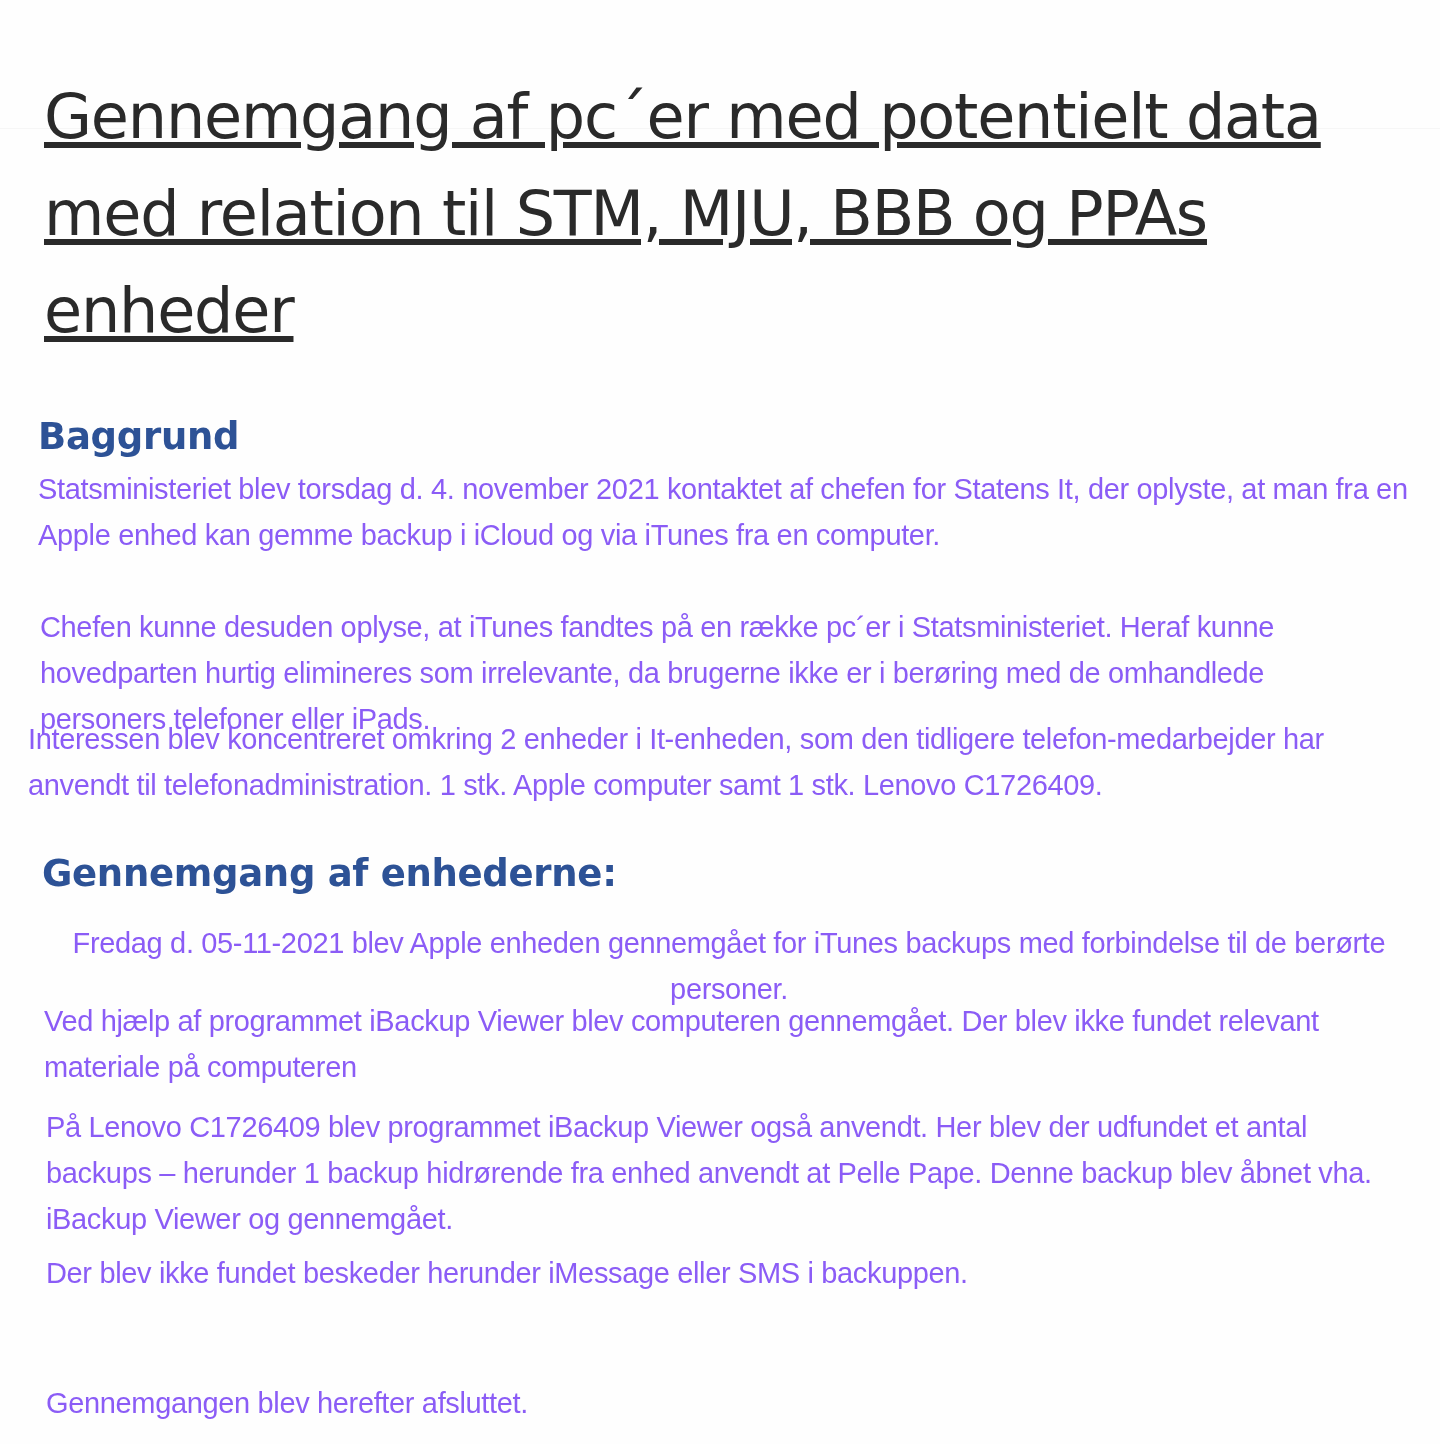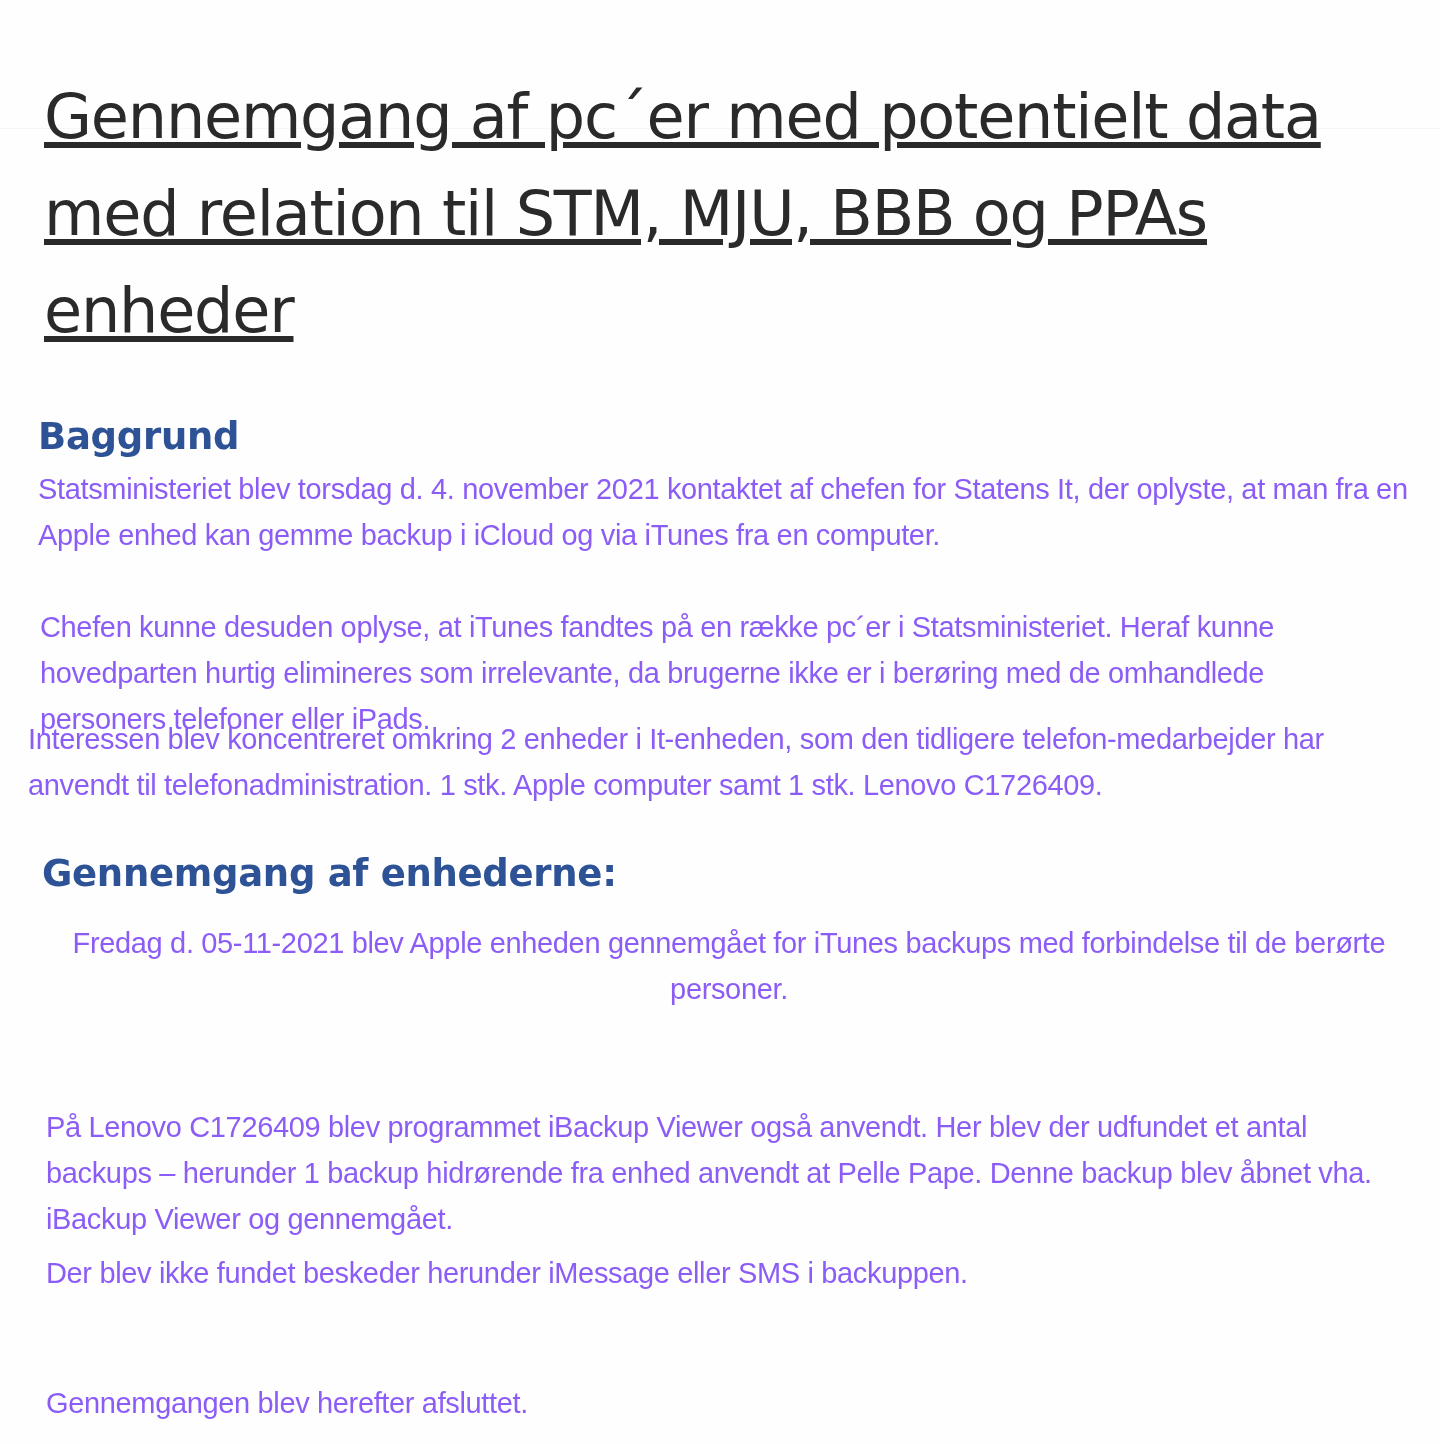--- a/index.html
+++ b/index.html
@@ -79,16 +79,17 @@
 
   <h1 class="title">Gennemgang af pc´er med potentielt data med relation til STM, MJU, BBB og PPAs enheder</h1>
 
   <h2 class="heading h-baggrund">Baggrund</h2>
   <p class="para p1">Statsministeriet blev torsdag d. 4. november 2021 kontaktet af chefen for Statens It, der oplyste, at man fra en Apple enhed kan gemme backup i iCloud og via iTunes fra en computer.</p>
   <p class="para p2">Chefen kunne desuden oplyse, at iTunes fandtes på en række pc´er i Statsministeriet. Heraf kunne hovedparten hurtig elimineres som irrelevante, da brugerne ikke er i berøring med de omhandlede personers telefoner eller iPads.</p>
   <p class="para p3">Interessen blev koncentreret omkring 2 enheder i It-enheden, som den tidligere telefon-medarbejder har anvendt til telefonadministration. 1 stk. Apple computer samt 1 stk. Lenovo C1726409.</p>
 
   <h2 class="heading h-gennemgang">Gennemgang af enhederne:</h2>
   <p class="para p4"> Fredag d. 05-11-2021 blev Apple enheden gennemgået for iTunes backups med forbindelse til de berørte personer.</p>
+  <p class="para p5">Ved hjælp af programmet iBackup Viewer blev computeren gennemgået. Der blev ikke fundet relevant materiale på computeren</p>
   <p class="para p6">På Lenovo C1726409 blev programmet iBackup Viewer også anvendt. Her blev der udfundet et antal backups – herunder 1 backup hidrørende fra enhed anvendt at Pelle Pape. Denne backup blev åbnet vha. iBackup Viewer og gennemgået.</p>
   <p class="para p8">Gennemgangen blev herefter afsluttet.</p>
   <p class="para p7">Der blev ikke fundet beskeder herunder iMessage eller SMS i backuppen.</p>
 </div>
 
 </body></html>

